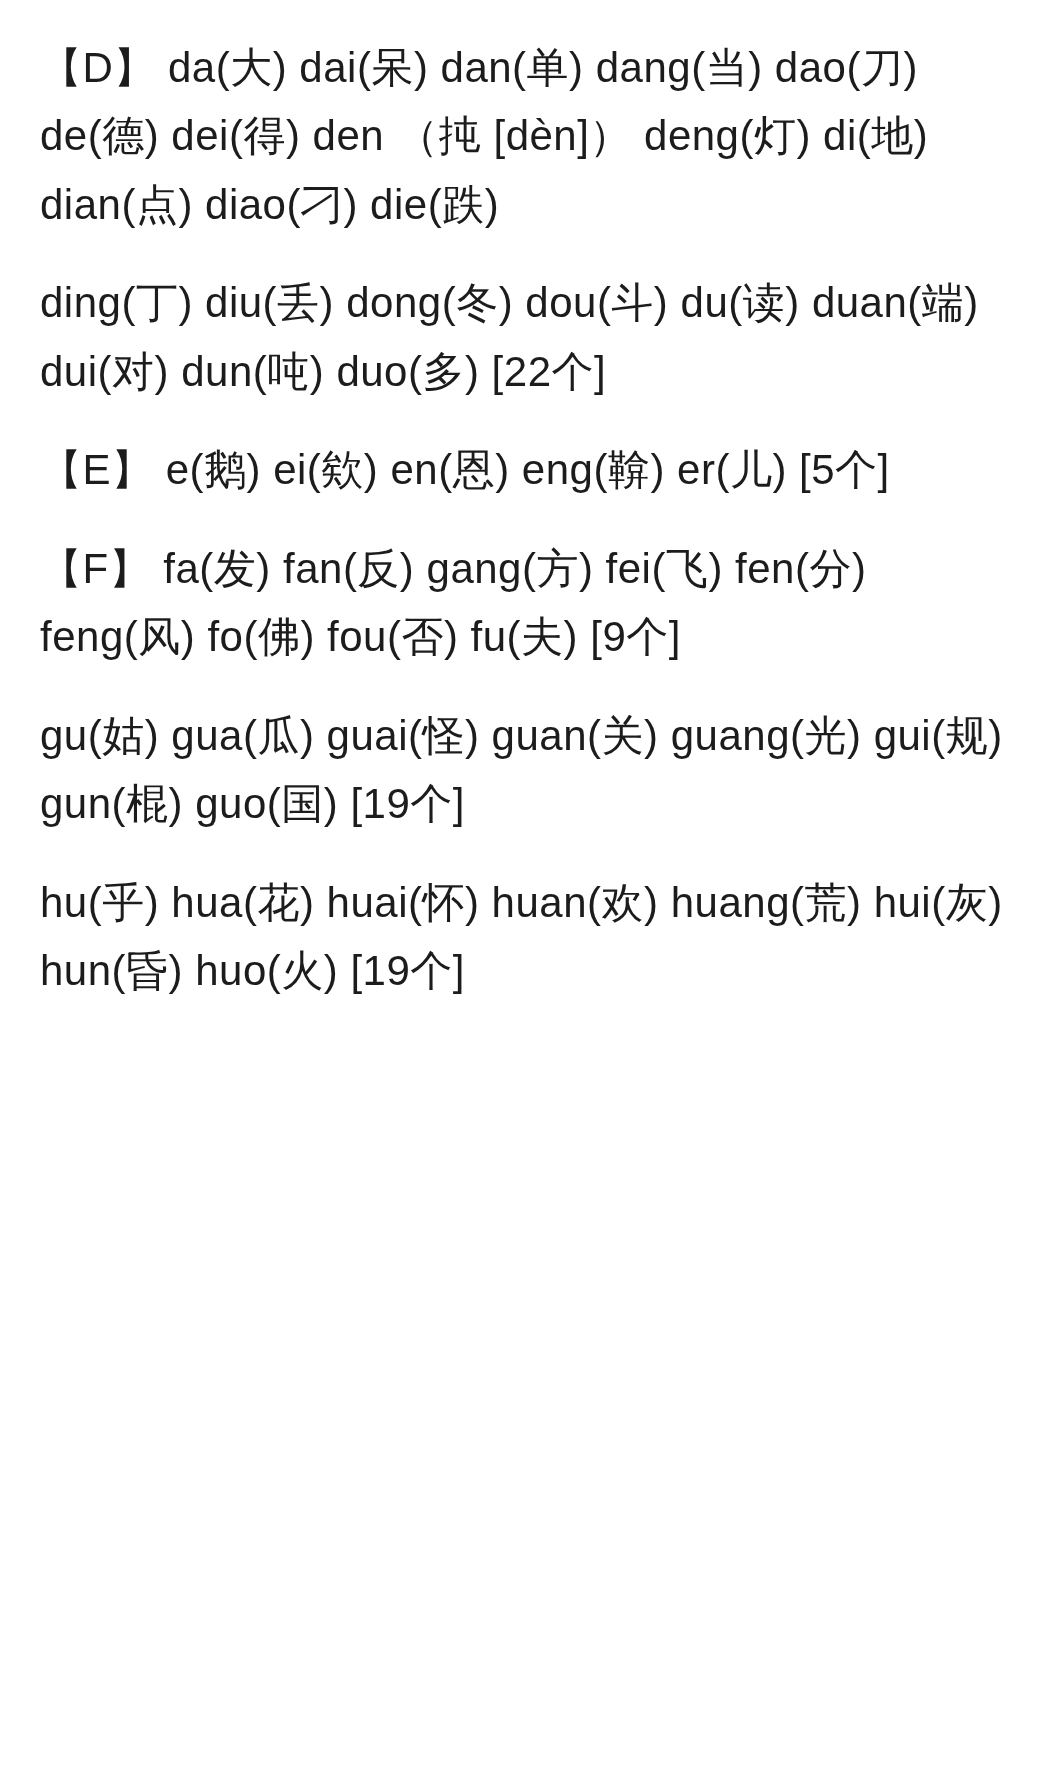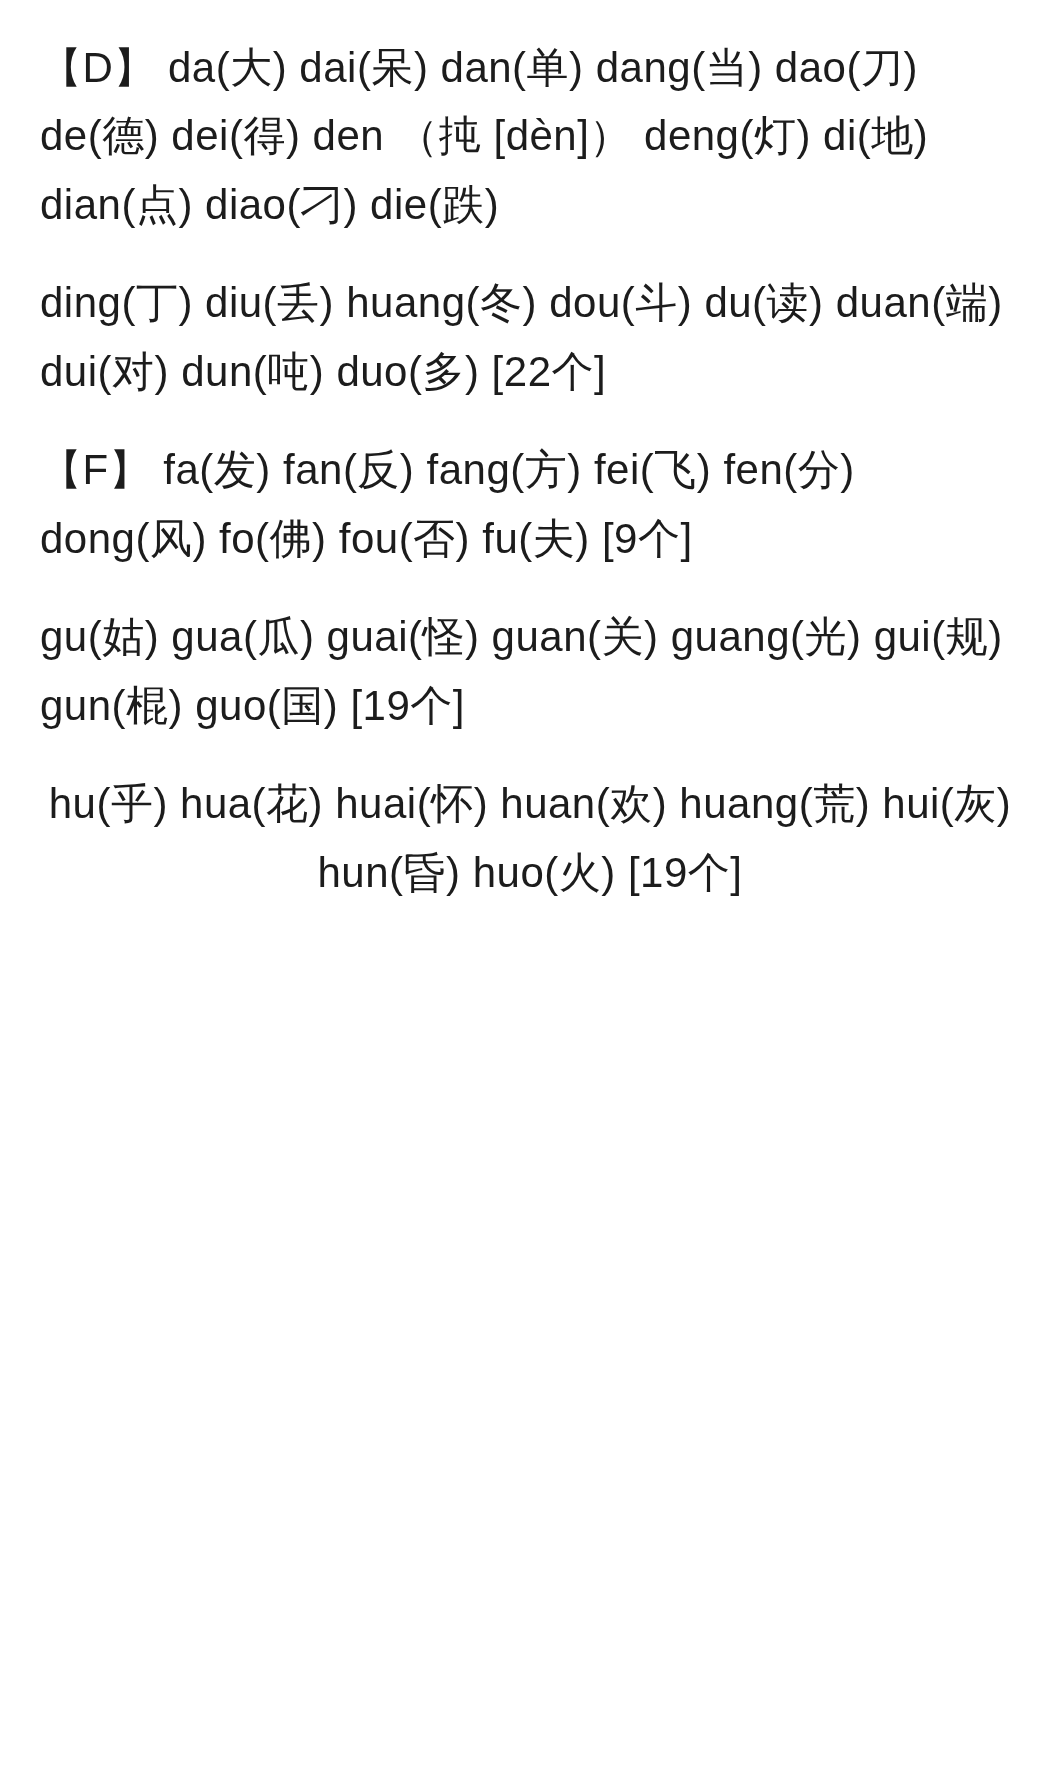--- a/index.html
+++ b/index.html
@@ -26,34 +26,34 @@
     letter-spacing: 0.5px;
     margin: 0 0 30px 0;
     word-break: break-word;
     color: #1c1c1c;
   }
   .para.indent {
     text-indent: 0;
   }
   .para:last-child {
     margin-bottom: 0;
-    text-align: center;
   }
 </style>
 </head>
 <body>
 
 <div class="page">
 
   <p class="para indent">【D】  da(大) dai(呆) dan(单) dang(当) dao(刀) de(德) dei(得) den （扽 [dèn]） deng(灯) di(地) dian(点) diao(刁) die(跌)</p>
 
-  <p class="para">ding(丁) diu(丢) huang(冬) dou(斗) du(读) duan(端) dui(对) dun(吨) duo(多) [22个]</p>
+  <p class="para">ding(丁) diu(丢) dong(冬) dou(斗) du(读) duan(端) dui(对) dun(吨) duo(多) [22个]</p>
 
+  <p class="para indent">【E】 e(鹅) ei(欸) en(恩) eng(鞥) er(儿) [5个]</p>
 
-  <p class="para indent">【F】 fa(发) fan(反) fang(方) fei(飞) fen(分) dong(风) fo(佛) fou(否) fu(夫) [9个]</p>
+  <p class="para indent">【F】 fa(发) fan(反) gang(方) fei(飞) fen(分) feng(风) fo(佛) fou(否) fu(夫) [9个]</p>
 
 
   <p class="para">gu(姑) gua(瓜) guai(怪) guan(关) guang(光) gui(规) gun(棍) guo(国) [19个]</p>
 
 
   <p class="para">hu(乎) hua(花) huai(怀) huan(欢) huang(荒) hui(灰) hun(昏) huo(火) [19个]</p>
 
 </div>
 
 </body></html>

